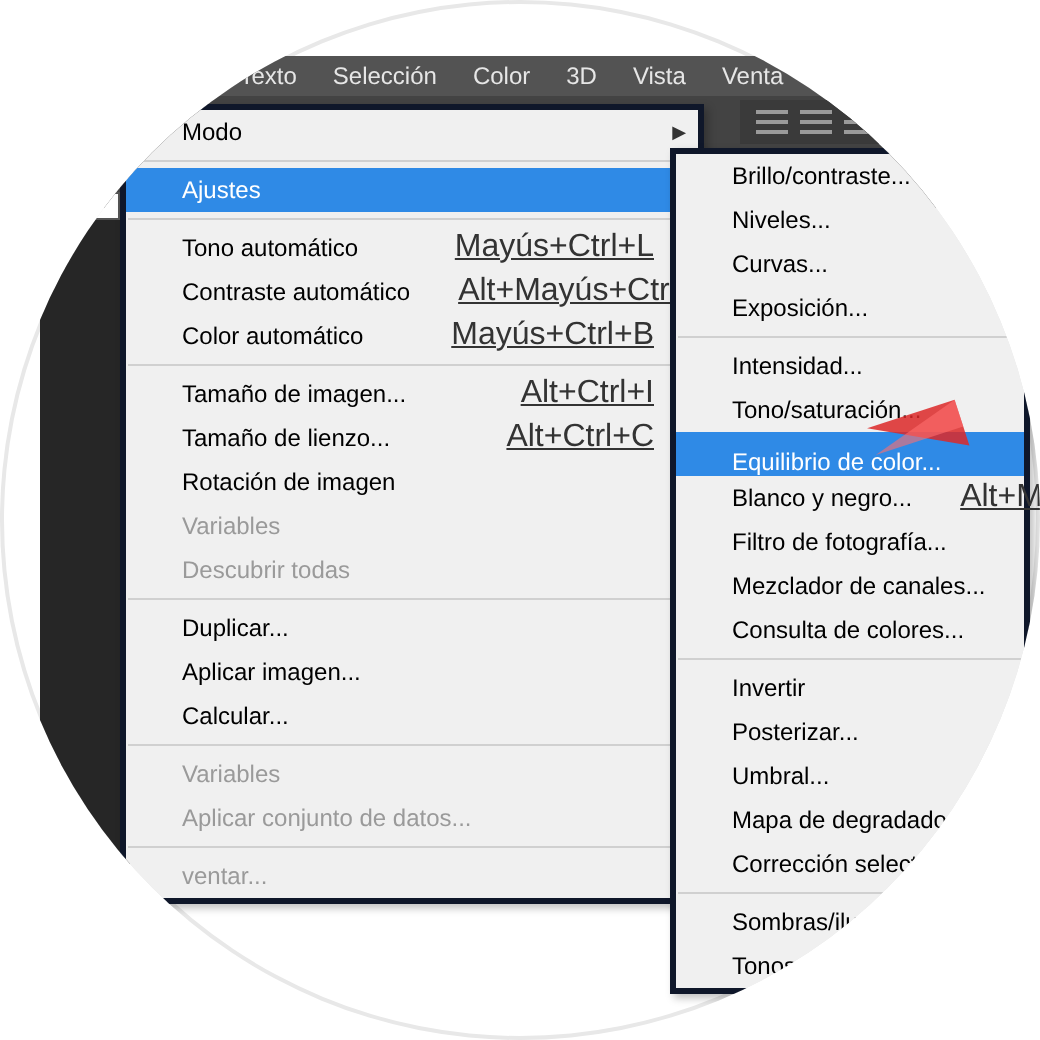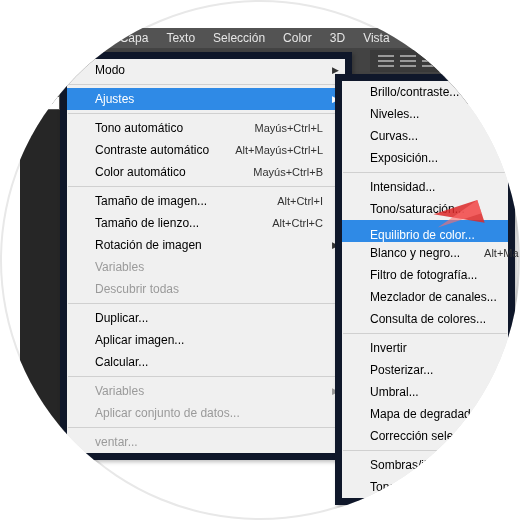--- a/index.html
+++ b/index.html
@@ -1,33 +1,33 @@
 <!DOCTYPE html>
 <html><head>
 <meta charset="utf-8">
 <style>
   * { box-sizing: border-box; margin: 0; padding: 0; font-family: "Segoe UI", Tahoma, sans-serif; }
   body { width: 520px; height: 520px; overflow: hidden; position: relative; background: #fff; }
   .circle-mask { width: 520px; height: 520px; border-radius: 50%; overflow: hidden; position: relative; box-shadow: inset 0 0 0 2px #e8e8e8; background:#fff; }
   .stage { position:absolute; left:0; top:0; width:520px; height:520px; }
-  .menubar { position:absolute; left:20px; top:28px; height:20px; background:#535353; color:#e6e6e6; font-size:12px; display:flex; align-items:center; padding:0 6px; width:480px;justify-content:center; }
+  .menubar { position:absolute; left:20px; top:28px; height:20px; background:#535353; color:#e6e6e6; font-size:12px; display:flex; align-items:center; padding:0 6px; width:480px; }
   .menubar span { padding:0 9px; cursor:default; }
   .workspace { position:absolute; left:20px; top:48px; width:480px; height:56px; background:#434343; }
   .toolbar { position:absolute; right:0; top:2px; width:130px; height:22px; background:#3a3a3a; display:flex; align-items:center; justify-content:flex-start; padding-left:8px; gap:6px; }
   .tb-btn { width:16px; height:12px; display:flex; flex-direction:column; justify-content:space-between; }
   .tb-btn i { display:block; height:2px; background:#9a9a9a; }
   .tab { position:absolute; left:0; top:50px; background:#2b2b2b; color:#e6e6e6; font-size:11px; padding:3px 8px; }
   .ruler { position:absolute; left:0; top:96px; height:14px; width:60px; background:#fff; border:1px solid #555; color:#555; font-size:9px; display:flex; align-items:center; padding-left:2px; }
   .ruler::before { content:"|400"; }
   .darkbg { position:absolute; left:20px; top:110px; width:45px; height:380px; background:#262626; }
 
-  .menu { position:absolute; background:#f0f0f0; border:7px solid #0f172a; box-shadow:2px 2px 4px rgba(0,0,0,0.25); font-size:12px; color:#000; }
+  .menu { position:absolute; background:#f0f0f0; border:3px solid #0f172a; box-shadow:2px 2px 4px rgba(0,0,0,0.25); font-size:12px; color:#000; }
   .menu .row { display:flex; align-items:center; height:22px; padding:0 22px 0 28px; white-space:nowrap; position:relative; }
   .menu .row.disabled { color:#9a9a9a; }
-  .menu .row .sc { margin-left:auto; padding-left:24px; color:#333; font-size:11px;}
+  .menu .row .sc { margin-left:auto; padding-left:24px; color:#333; font-size:16px;text-decoration:underline;}
   .menu .row .arrow { position:absolute; right:6px; font-size:9px; color:#333; }
   .menu hr { border:none; border-top:1px solid #d0d0d0; margin:3px 1px; }
   .menu .row.hl { background:#2f8ae6; color:#fff; }
   .menu .row.hl .arrow, .menu .row.hl .sc { color:#fff; }
   .menu .row.hl2 { background:#2f8ae6; color:#ffffff;align-items:flex-end; }
 
   #menu1 { left:60px; top:52px; width:292px; }
   #menu2 { left:335px; top:74px; width:180px; }
 
   .cursor { position:absolute; right:35px; top:206px; width:48px; height:30px; transform:rotate(-18deg); }

